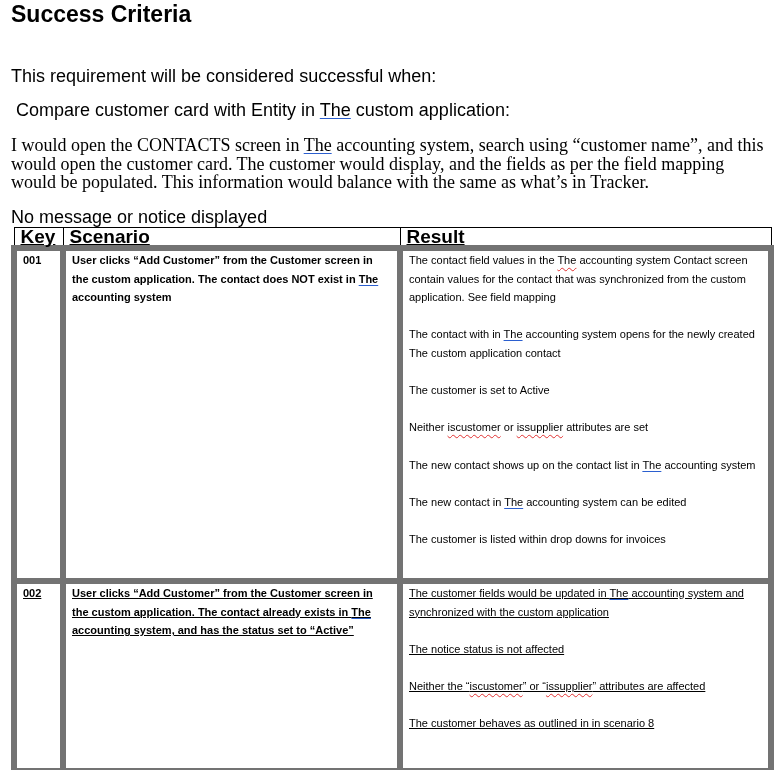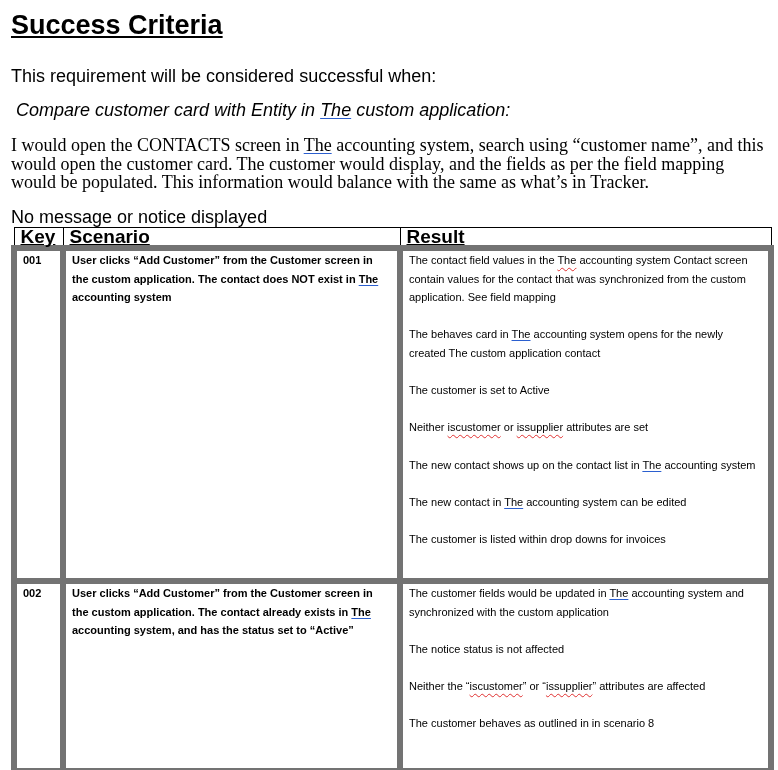--- a/index.html
+++ b/index.html
@@ -1,19 +1,19 @@
 <!DOCTYPE html>
 <html><head>
 <meta charset="utf-8">
 <style>
   html, body { margin: 0; padding: 0; background: #ffffff; }
   body { width: 778px; height: 770px; position: relative; overflow: hidden;
          font-family: "Liberation Sans", "DejaVu Sans", sans-serif; color: #000; font-size: 13px; }
   .abs { position: absolute; white-space: nowrap; }
-  .title { left: 11px; top: 10px; font-size: 27px; font-weight: bold; text-decoration: underline; letter-spacing: 0px; }
+  .title { left: 11px; top: 1px; font-size: 23px; font-weight: bold; letter-spacing: 0px; }
   .para { left: 11px; font-size: 18px; line-height: 18.5px; }
   .wrap { white-space: normal; width: 760px; font-family: Liberation Serif, serif; }
   .u-blue { text-decoration: underline; text-decoration-color: #2b5fcf; text-decoration-thickness: 1px; text-underline-offset: 2px; }
   .u-red { text-decoration: underline wavy #e03030; text-decoration-thickness: 1px; text-underline-offset: 3px; }
   table { position: absolute; left: 11px; top: 227px; border-collapse: collapse; width: 757px; table-layout: fixed; }
   td { border: 6px solid #737373; vertical-align: top; padding: 0 6px; font-size: 11px; line-height: 18.6px; }
   th { border: 1px solid #000; text-align: left; padding: 0 6px; font-size: 19px; font-weight: bold; height: 17px; line-height: 17px; }
   th span { text-decoration: underline; }
   .key { font-weight: bold; }
   .scen { font-weight: bold; }
@@ -21,21 +21,21 @@
   .res p:last-child { margin-bottom: 0; }
   col.c1 { width: 49px; } col.c2 { width: 337px; } col.c3 { width: 371px; }
 </style>
 </head>
 <body>
 
 <div class="abs title">Success Criteria</div>
 
 <div class="abs para" style="top:67px;">This requirement will be considered successful when:</div>
 
-<div class="abs para" style="top:101px;font-style:italic;">
+<div class="abs para" style="top:101px;">
   <span style="white-space:pre;"> Compare customer card with Entity in </span><span class="u-blue">The</span><span> custom application:</span>
 </div>
 
 <div class="abs para wrap" style="top:136px;">
   <span>I would open the CONTACTS screen in </span><span class="u-blue">The</span><span> accounting system, search using “customer name”, and this would open the customer card.  The customer would display, and the fields as per the field mapping would be populated.  This information would balance with the same as what’s in Tracker.</span>
 </div>
 
 <div class="abs para" style="top:208px;">No message or notice displayed</div>
 
 <table>
@@ -51,30 +51,30 @@
     <th><span>Result</span></th>
   </tr>
 
   <tr style="height:333px;">
     <td class="key">001</td>
     <td class="scen">
       <span>User clicks “Add Customer” from the Customer screen in the custom application.  The contact does NOT exist in </span><span class="u-blue">The</span><span> accounting system</span>
     </td>
     <td class="res">
       <p><span>The contact field values in the </span><span class="u-red">The</span><span> accounting system Contact screen contain values for the contact that was synchronized from the custom application.  See field mapping</span></p>
-      <p><span>The behaves card in </span><span class="u-blue">The</span><span> accounting system opens for the newly created The custom application contact</span></p>
+      <p><span>The contact with in </span><span class="u-blue">The</span><span> accounting system opens for the newly created The custom application contact</span></p>
       <p><span>The customer is set to Active</span></p>
       <p><span>Neither </span><span class="u-red">iscustomer</span><span style="white-space:pre;"> or </span><span class="u-red">issupplier</span><span> attributes are set</span></p>
       <p><span>The new contact shows up on the contact list in </span><span class="u-blue">The</span><span> accounting system</span></p>
       <p><span>The new contact in </span><span class="u-blue">The</span><span> accounting system can be edited</span></p>
       <p><span>The customer is listed within drop downs for invoices</span></p>
     </td>
   </tr>
 
-  <tr style="height:190px;">
+  <tr style="height:190px;text-decoration:underline;">
     <td class="key">002</td>
     <td class="scen">
       <span>User clicks “Add Customer” from the Customer screen in the custom application.  The contact already exists in </span><span class="u-blue">The</span><span> accounting system, and has the status set to “Active”</span>
     </td>
     <td class="res">
       <p><span>The customer fields would be updated in </span><span class="u-blue">The</span><span> accounting system and synchronized with the custom application</span></p>
       <p><span>The notice status is not affected</span></p>
       <p><span>Neither the “</span><span class="u-red">iscustomer</span><span style="white-space:pre;">” or “</span><span class="u-red">issupplier</span><span>” attributes are affected</span></p>
       <p><span>The customer behaves as outlined in in scenario 8</span></p>
     </td>

